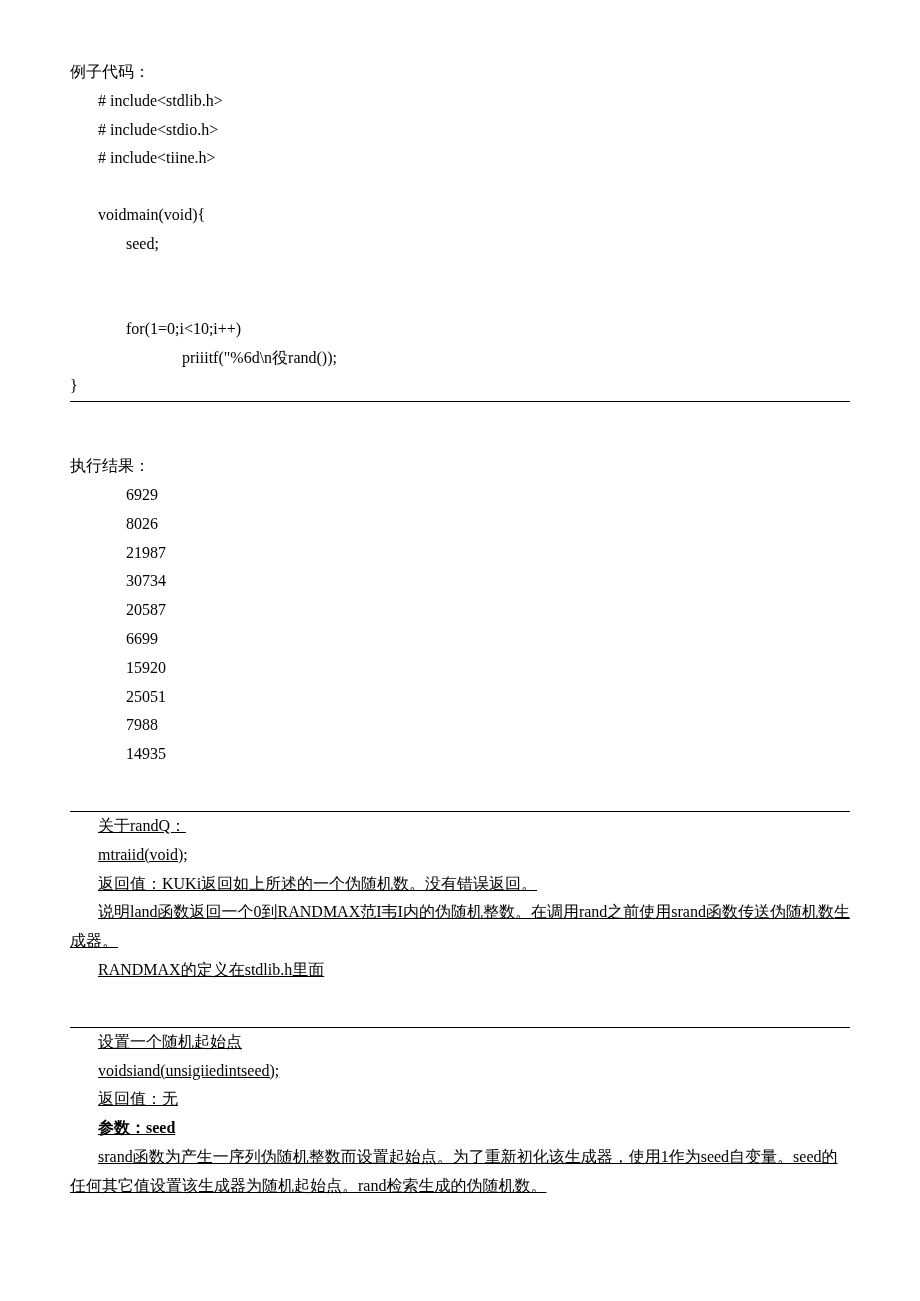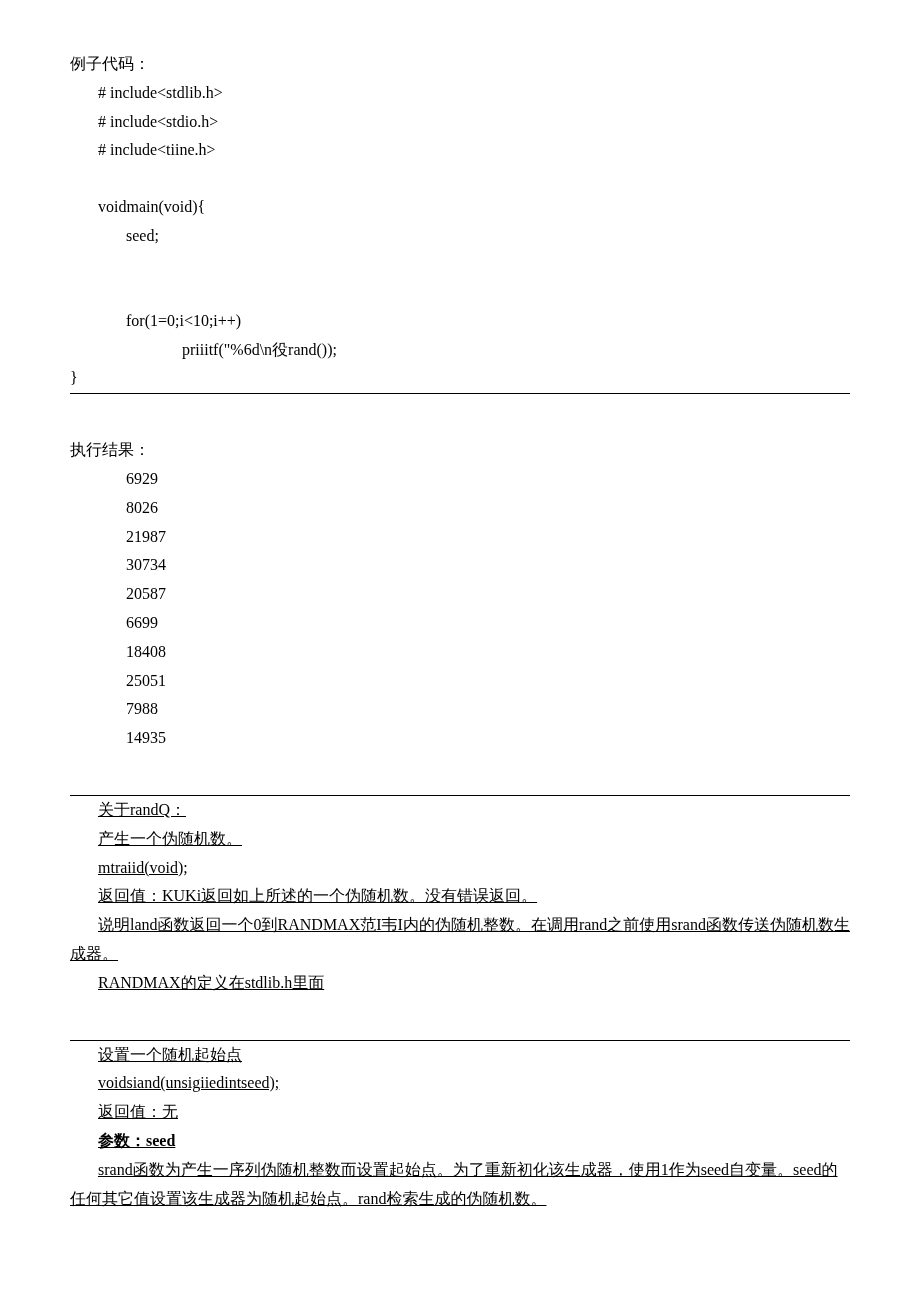--- a/index.html
+++ b/index.html
@@ -48,20 +48,21 @@
     }
     .spacer-large {
       height: 42px;
     }
     .para {
       text-indent: 28px;
       text-decoration: underline;
     }
     .para-no-indent {
       text-indent: 0;
+      margin-top: 8px;
     }
     .bold {
       font-weight: bold;
     }
   </style>
 </head>
 <body>
 
 <div class="section">
   <div class="para-no-indent">例子代码：</div>
@@ -84,34 +85,33 @@
 
 <div class="section">
   <div class="para-no-indent">执行结果：</div>
   <div class="result-block">
     <span class="result-num">6929</span>
     <span class="result-num">8026</span>
     <span class="result-num">21987</span>
     <span class="result-num">30734</span>
     <span class="result-num">20587</span>
     <span class="result-num">6699</span>
-    <span class="result-num">18408</span>
+    <span class="result-num">15920</span>
     <span class="result-num">25051</span>
     <span class="result-num">7988</span>
     <span class="result-num">14935</span>
   </div>
 </div>
 
 <div class="spacer-large"></div>
 
 <hr class="hr-line">
 
 <div class="section">
   <div class="para">关于randQ：</div>
-  <div class="para">产生一个伪随机数。</div>
   <div class="para">mtraiid(void);</div>
   <div class="para">返回值：KUKi返回如上所述的一个伪随机数。没有错误返回。</div>
   <div class="para">说明land函数返回一个0到RANDMAX范I韦I内的伪随机整数。在调用rand之前使用srand函数传送伪随机数生成器。</div>
   <div class="para">RANDMAX的定义在stdlib.h里面</div>
 </div>
 
 <div class="spacer-large"></div>
 
 <hr class="hr-line">
 

